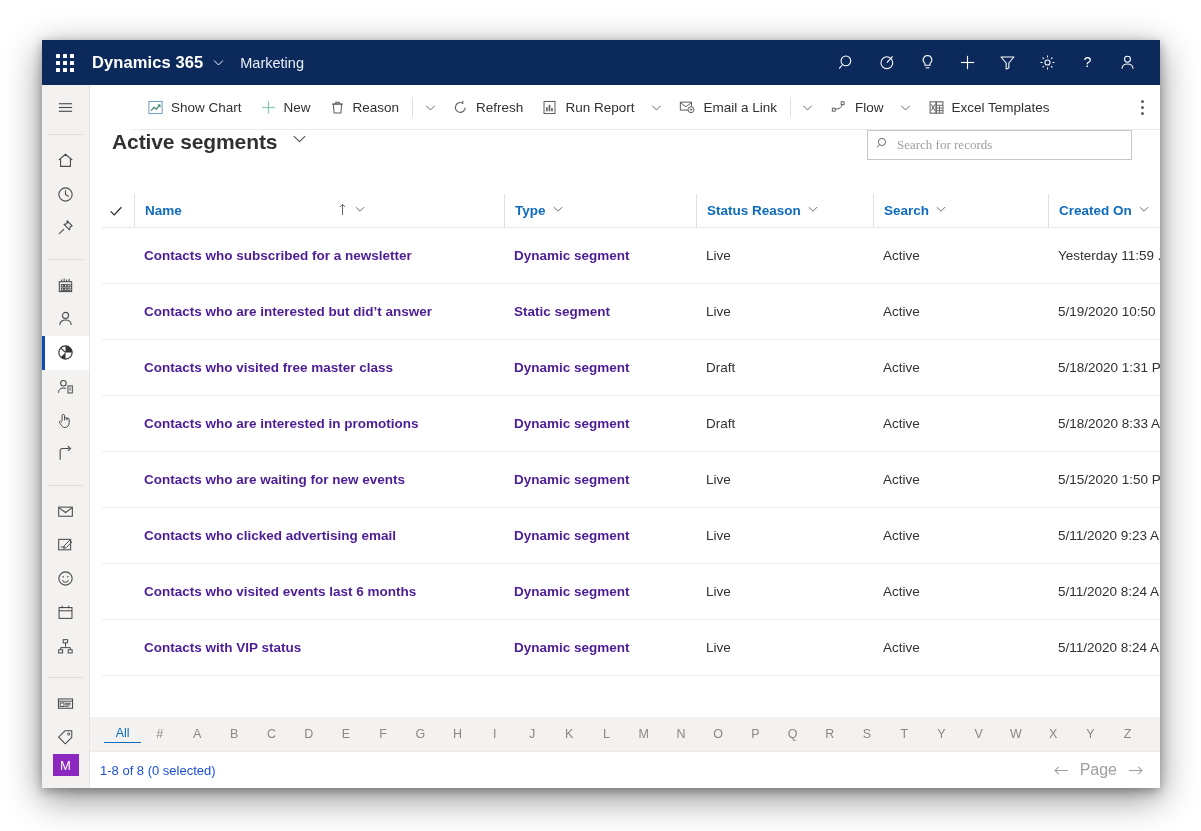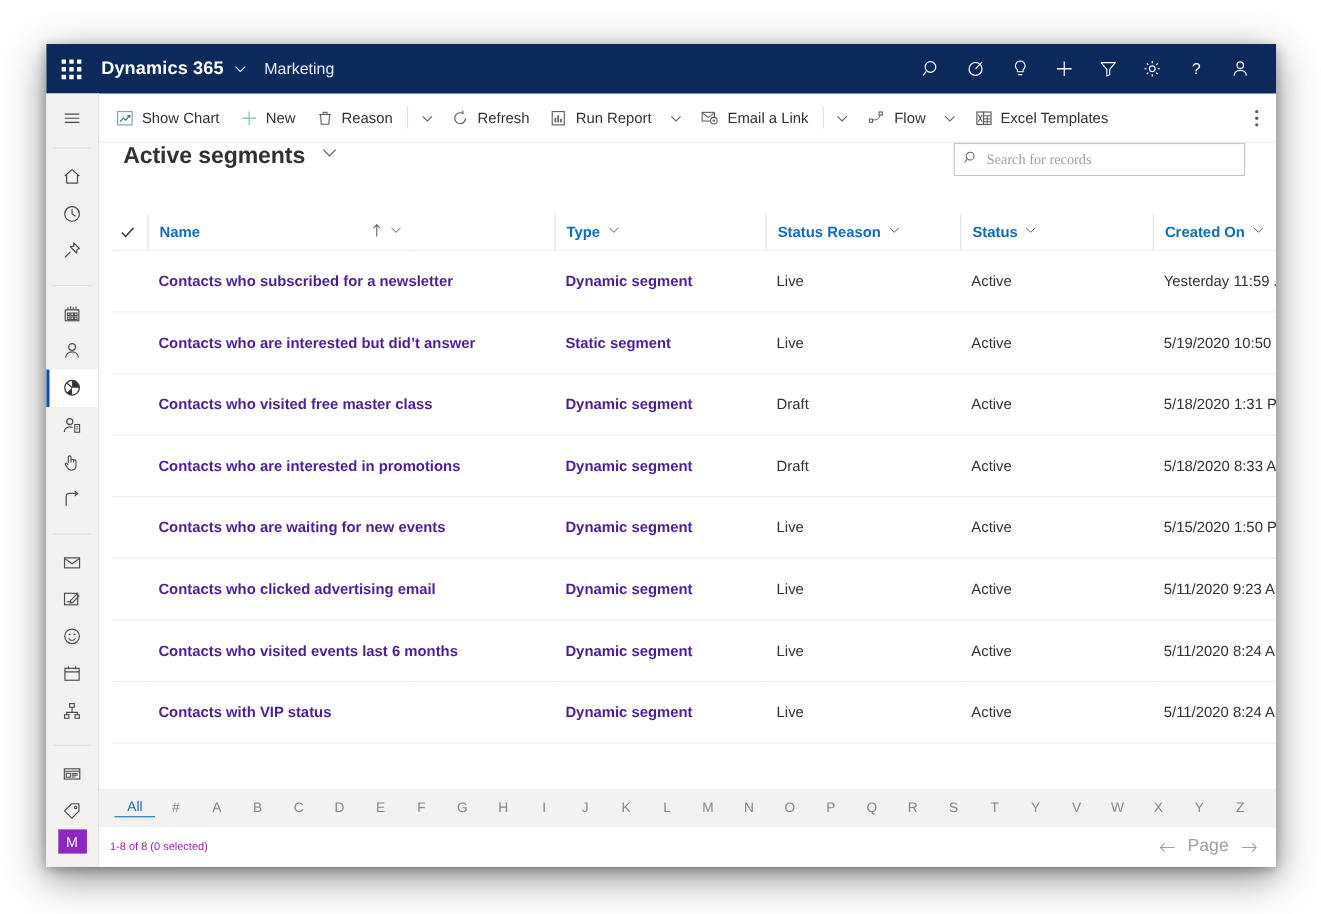--- a/index.html
+++ b/index.html
@@ -162,20 +162,21 @@
   
   #commandbar {
     height: 44px;
     flex: 0 0 44px;
     display: flex;
     align-items: center;
     border-bottom: 1px solid #edebe9;
     padding-left: 6px;
     padding-right: 4px;
     background: #ffffff;
+    margin-left: 42px;
   }
   .cmd {
     display: flex;
     align-items: center;
     height: 36px;
     padding: 0 9px;
     gap: 7px;
     cursor: pointer;
     color: #323130;
     font-size: 13.5px;
@@ -340,22 +341,22 @@
     height: 36px;
     flex: 0 0 36px;
     border-top: 1px solid #edebe9;
     display: flex;
     align-items: center;
     padding: 0 16px 0 10px;
     background: #ffffff;
     margin-left: -12px;
   }
   #record-count {
-    font-size: 10px;
-    color: #a21caf;
+    font-size: 13px;
+    color: #1d4ed8;
   }
   #pager {
     margin-left: auto;
     display: flex;
     align-items: center;
     gap: 10px;
     color: #a19f9d;
     font-size: 16px;
   }
   .pager-btn { cursor: pointer; display: flex; align-items: center; }
@@ -786,21 +787,21 @@
                   <span class="hdr-label">Status Reason</span>
                   <span>
                     <svg width="12" height="12" viewBox="0 0 14 14">
                         <path d="M2.2 4.8L7 9.6l4.8-4.8" fill="none" stroke="#605e5c" stroke-width="1.05"></path>
                       </svg>
                   </span>
                 </div>
               </th>
               <th class="with-rule">
                 <div class="th-inner">
-                  <span class="hdr-label">Status</span>
+                  <span class="hdr-label">Search</span>
                   <span>
                     <svg width="12" height="12" viewBox="0 0 14 14">
                         <path d="M2.2 4.8L7 9.6l4.8-4.8" fill="none" stroke="#605e5c" stroke-width="1.05"></path>
                       </svg>
                   </span>
                 </div>
               </th>
               <th class="with-rule">
                 <div class="th-inner">
                   <span class="hdr-label">Created On</span>

